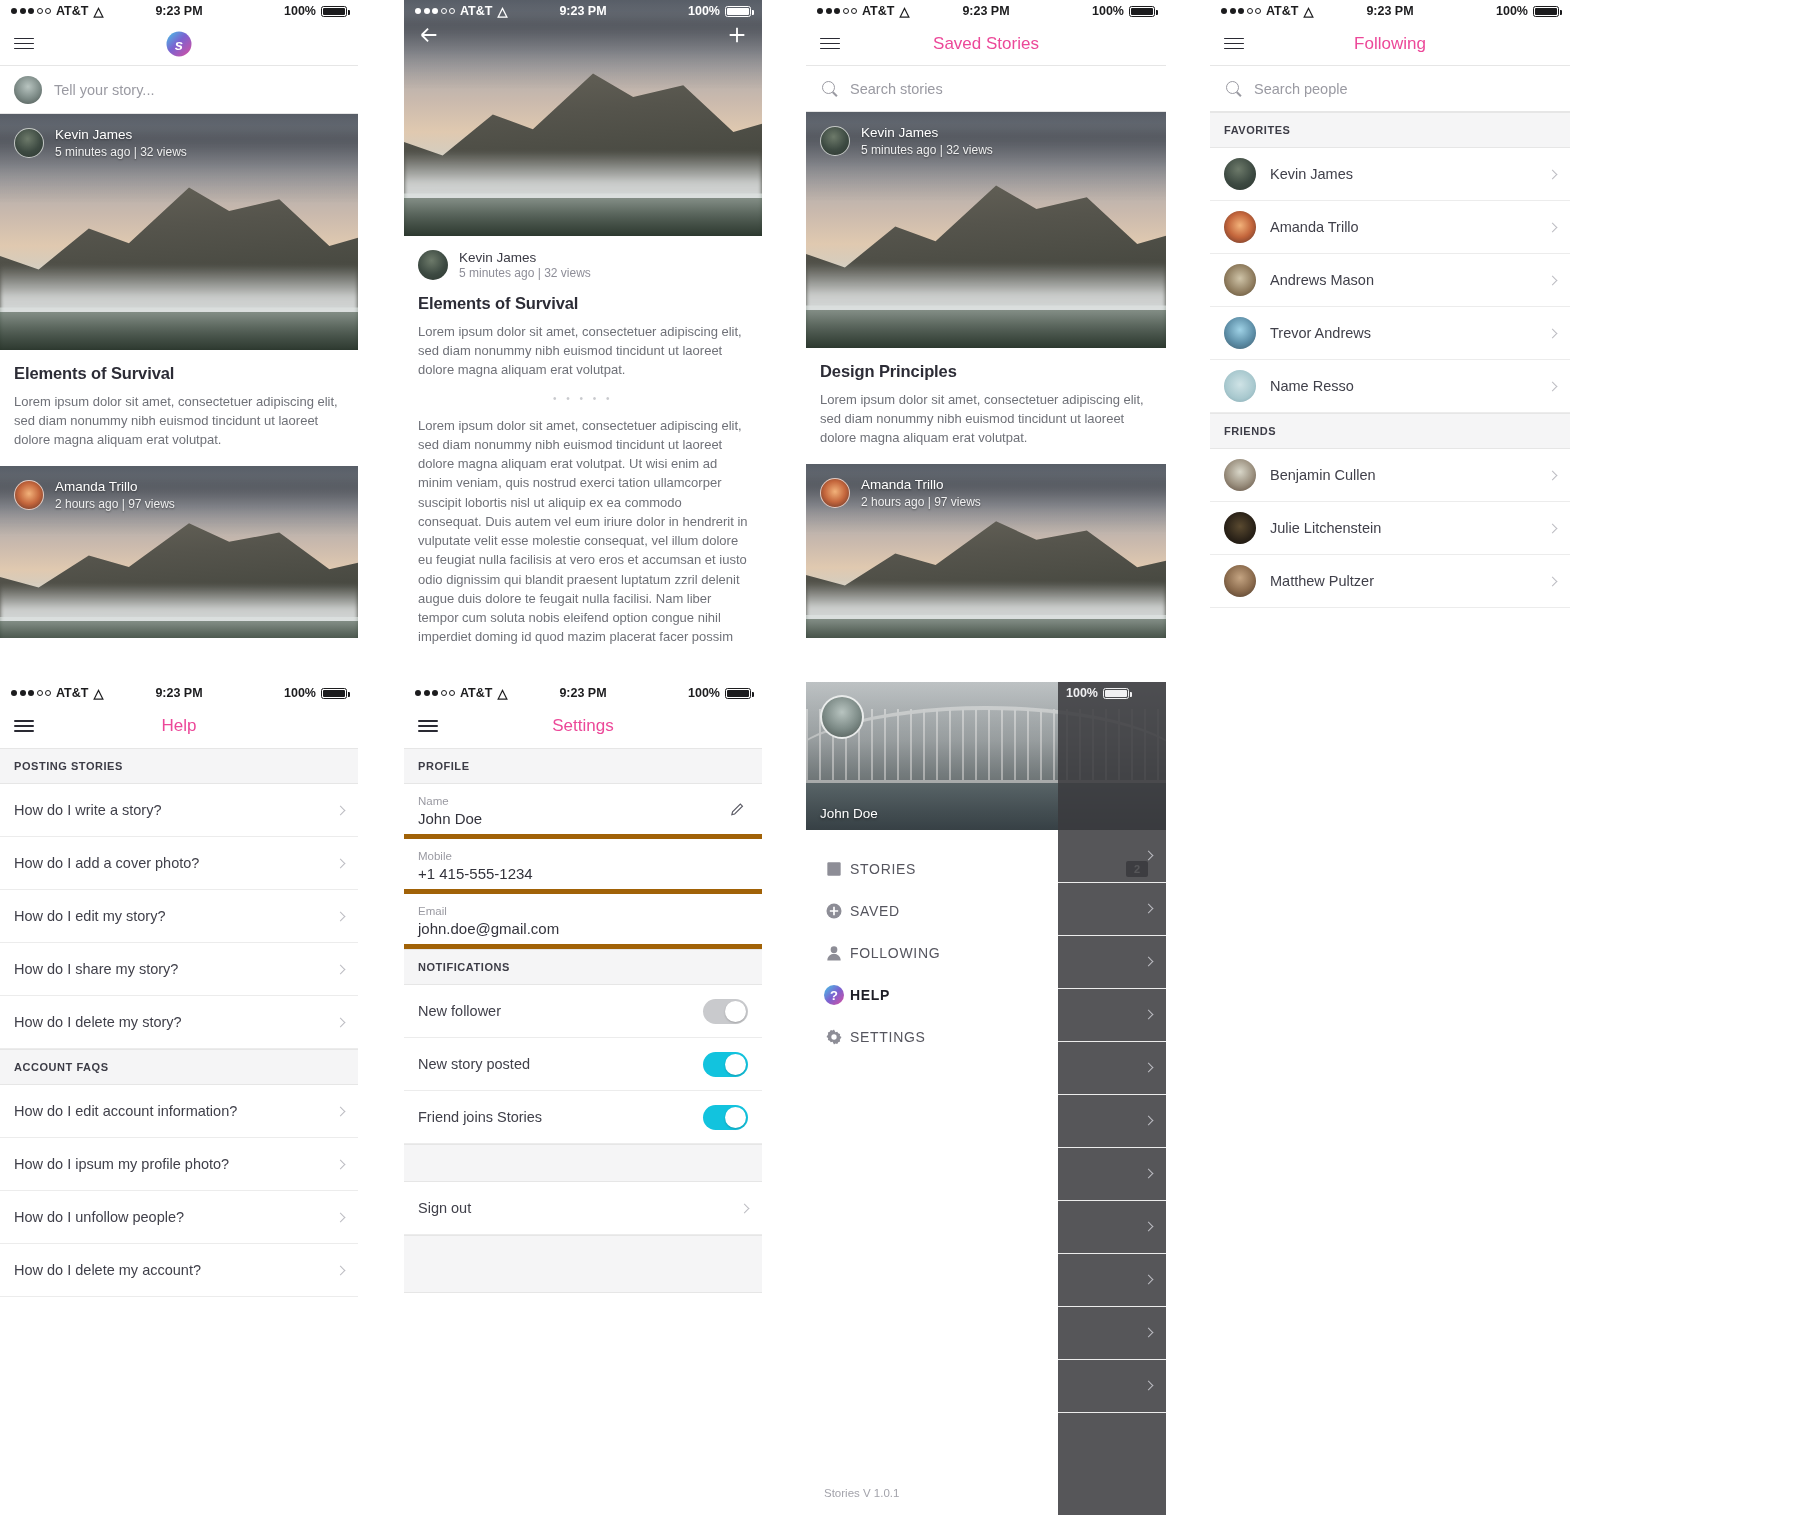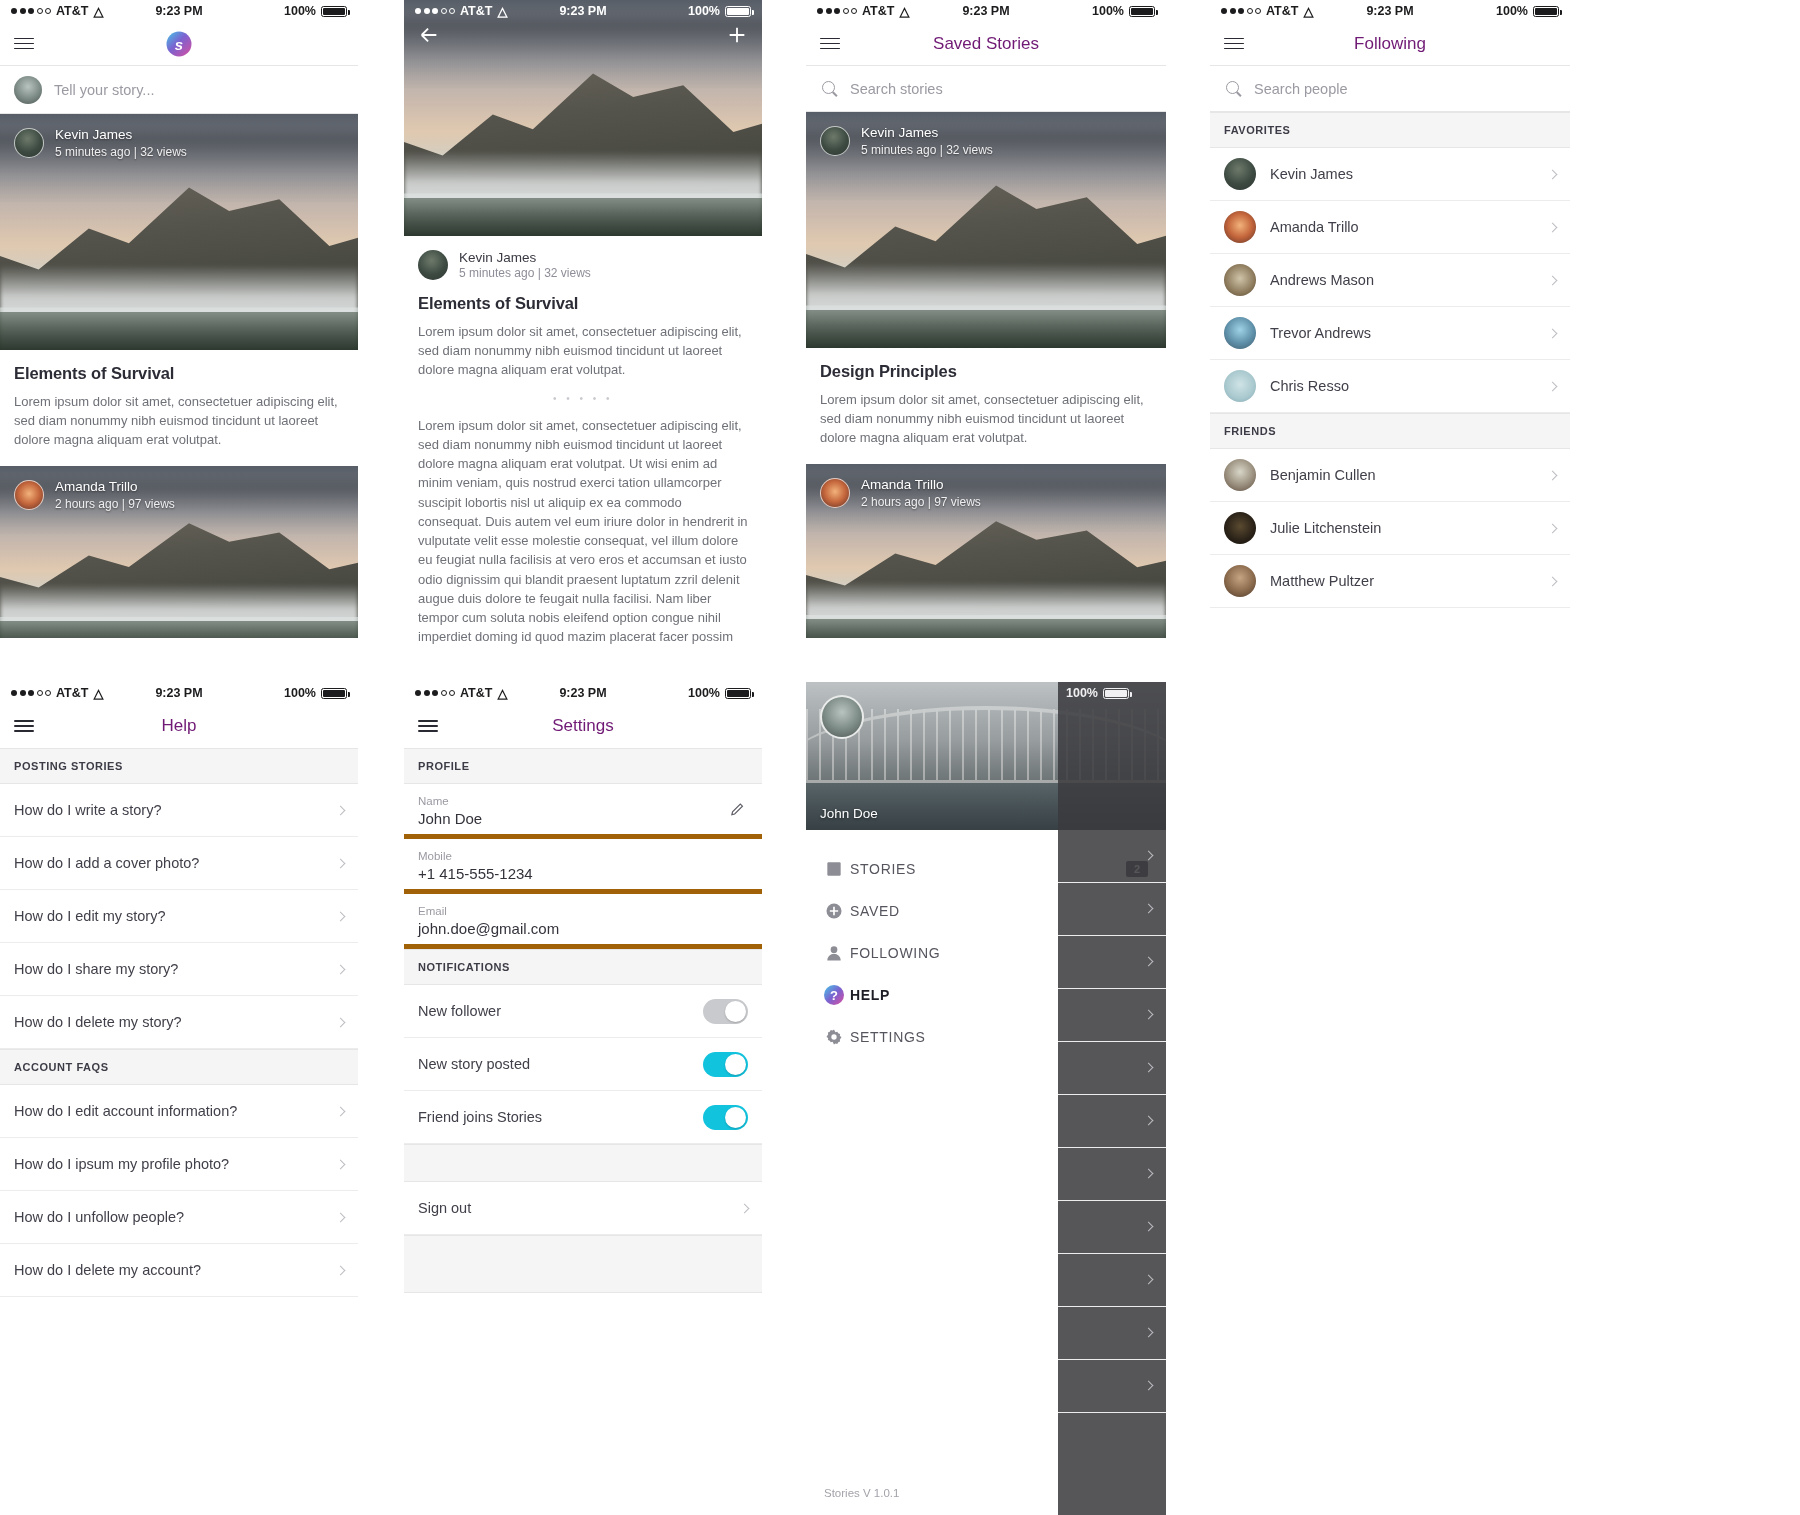--- a/index.html
+++ b/index.html
@@ -47,21 +47,21 @@
     background: #fff; flex: none;
   }
   .navbar.noborder { border-bottom: none; }
   .hamburger { width: 20px; cursor: pointer; }
   .hamburger span {
     display: block; height: 1.6px; background: #2a2a33;
     margin: 3.6px 0; border-radius: 1px;
   }
   .nav-title {
     position: absolute; left: 0; right: 0; text-align: center;
-    font-size: 17px; color: #701a75; font-weight: 400; pointer-events: none;
+    font-size: 17px; color: #ec4899; font-weight: 400; pointer-events: none;
   }
   .logo-s {
     position: absolute; left: 50%; top: 50%; transform: translate(-50%,-50%);
     width: 25px; height: 25px; border-radius: 50%;
     background: linear-gradient(135deg,#45c6e8 0%,#7b62d0 45%,#d94fa0 100%);
     color: #fff; font-size: 15px; font-weight: bold; font-style: italic;
     display: flex; align-items: center; justify-content: center;
   }
 
   
@@ -509,21 +509,21 @@
         <span class="lbl">Andrews Mason</span>
         <span class="chev"></span>
       </div>
     <div class="row">
         <span class="av a-sarah" style="width:32px;height:32px;"></span>
         <span class="lbl">Trevor Andrews</span>
         <span class="chev"></span>
       </div>
     <div class="row">
         <span class="av a-chris" style="width:32px;height:32px;"></span>
-        <span class="lbl">Chris Resso</span>
+        <span class="lbl">Name Resso</span>
         <span class="chev"></span>
       </div>
     <div class="sect">FRIENDS</div>
     <div class="row">
         <span class="av a-benjamin" style="width:32px;height:32px;"></span>
         <span class="lbl">Benjamin Cullen</span>
         <span class="chev"></span>
       </div>
     <div class="row">
         <span class="av a-julie" style="width:32px;height:32px;"></span>

